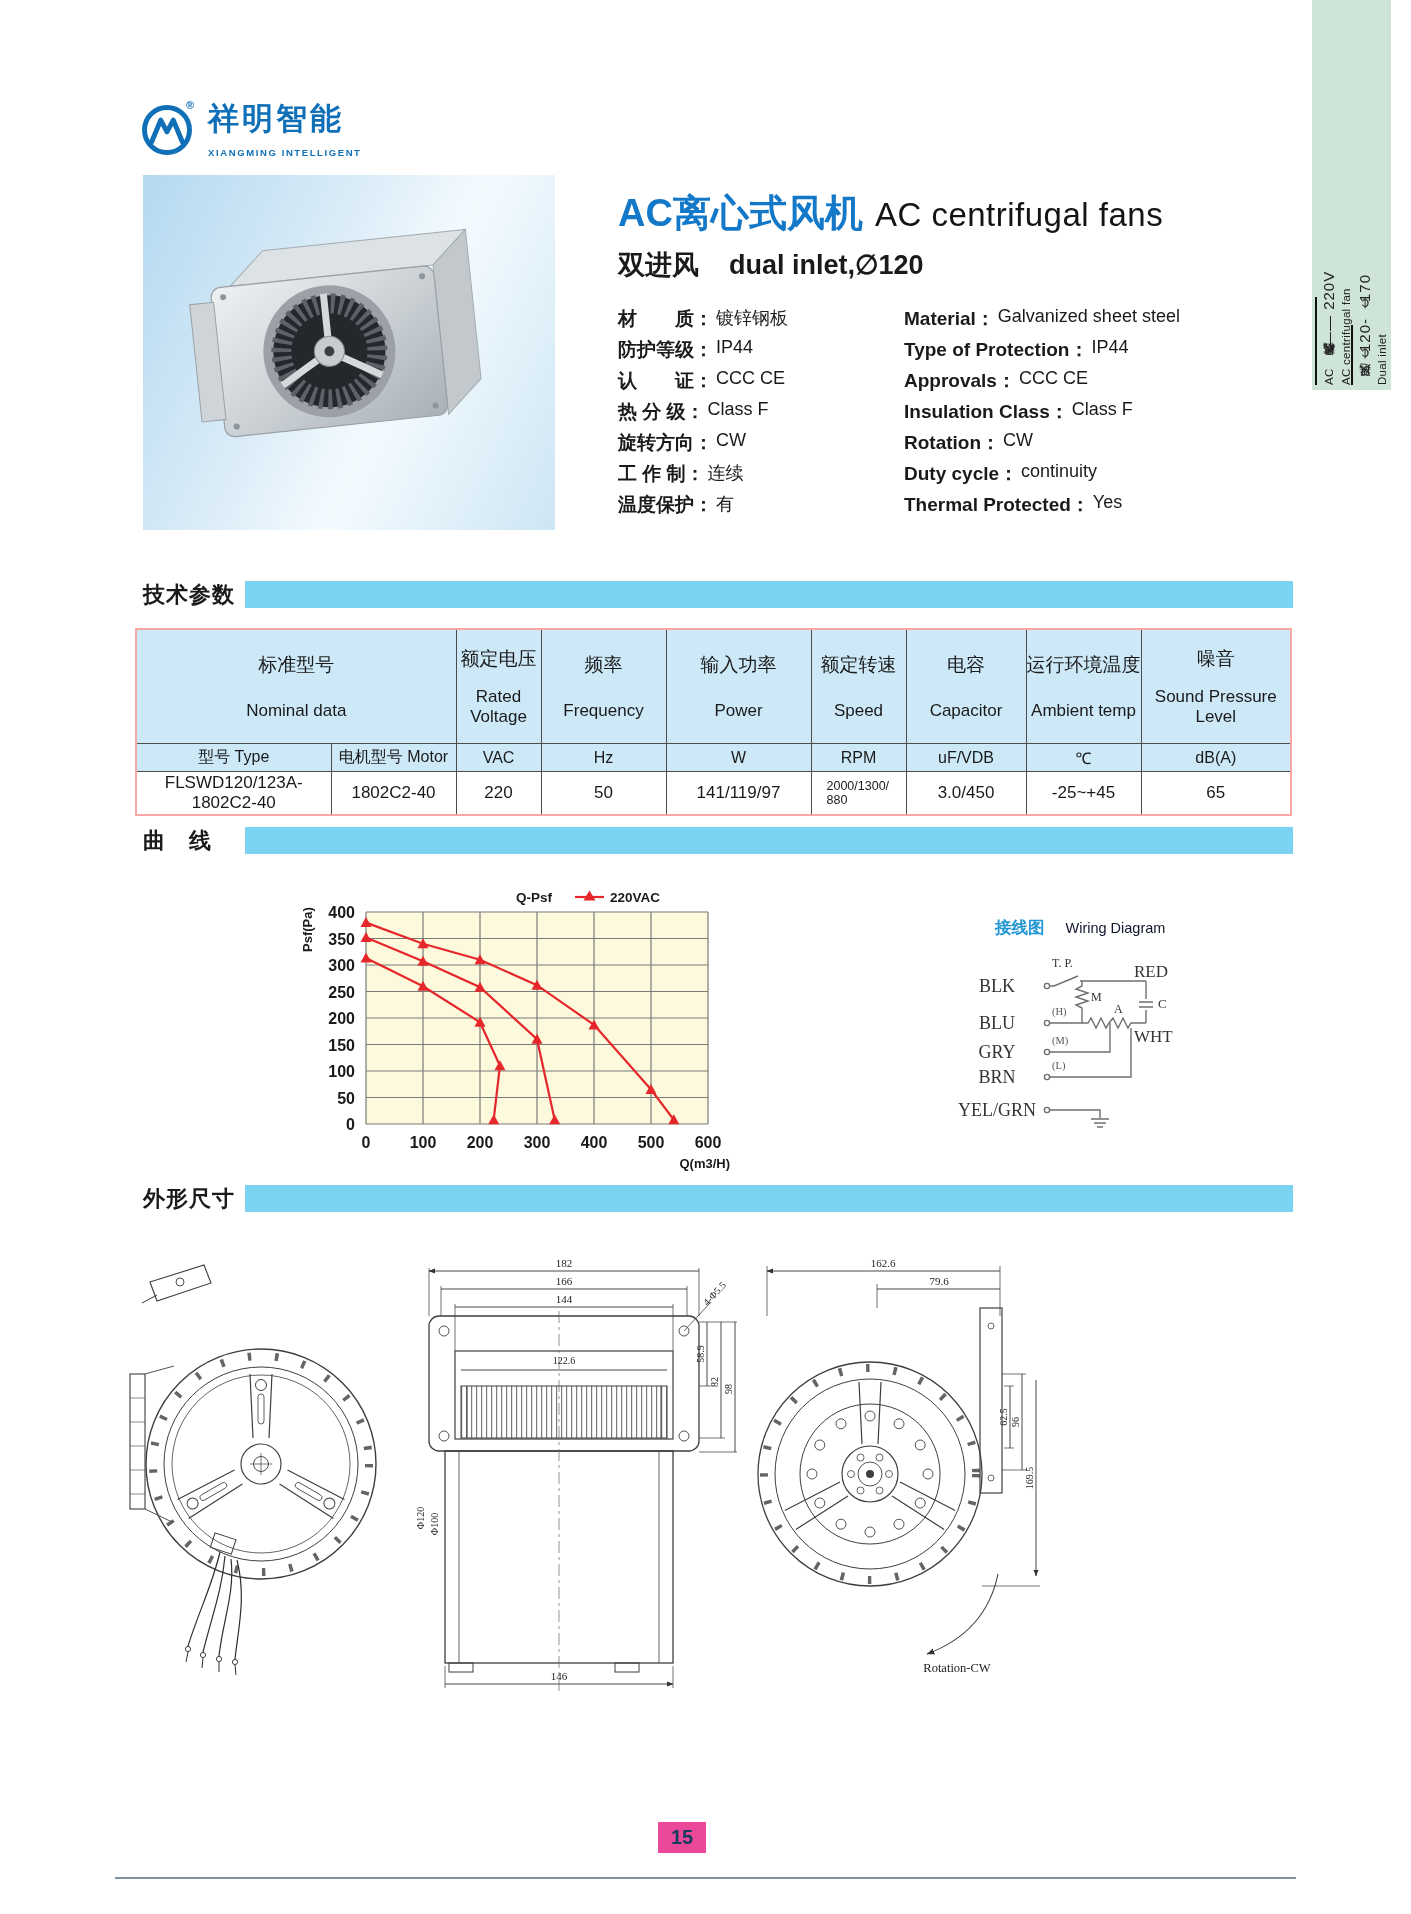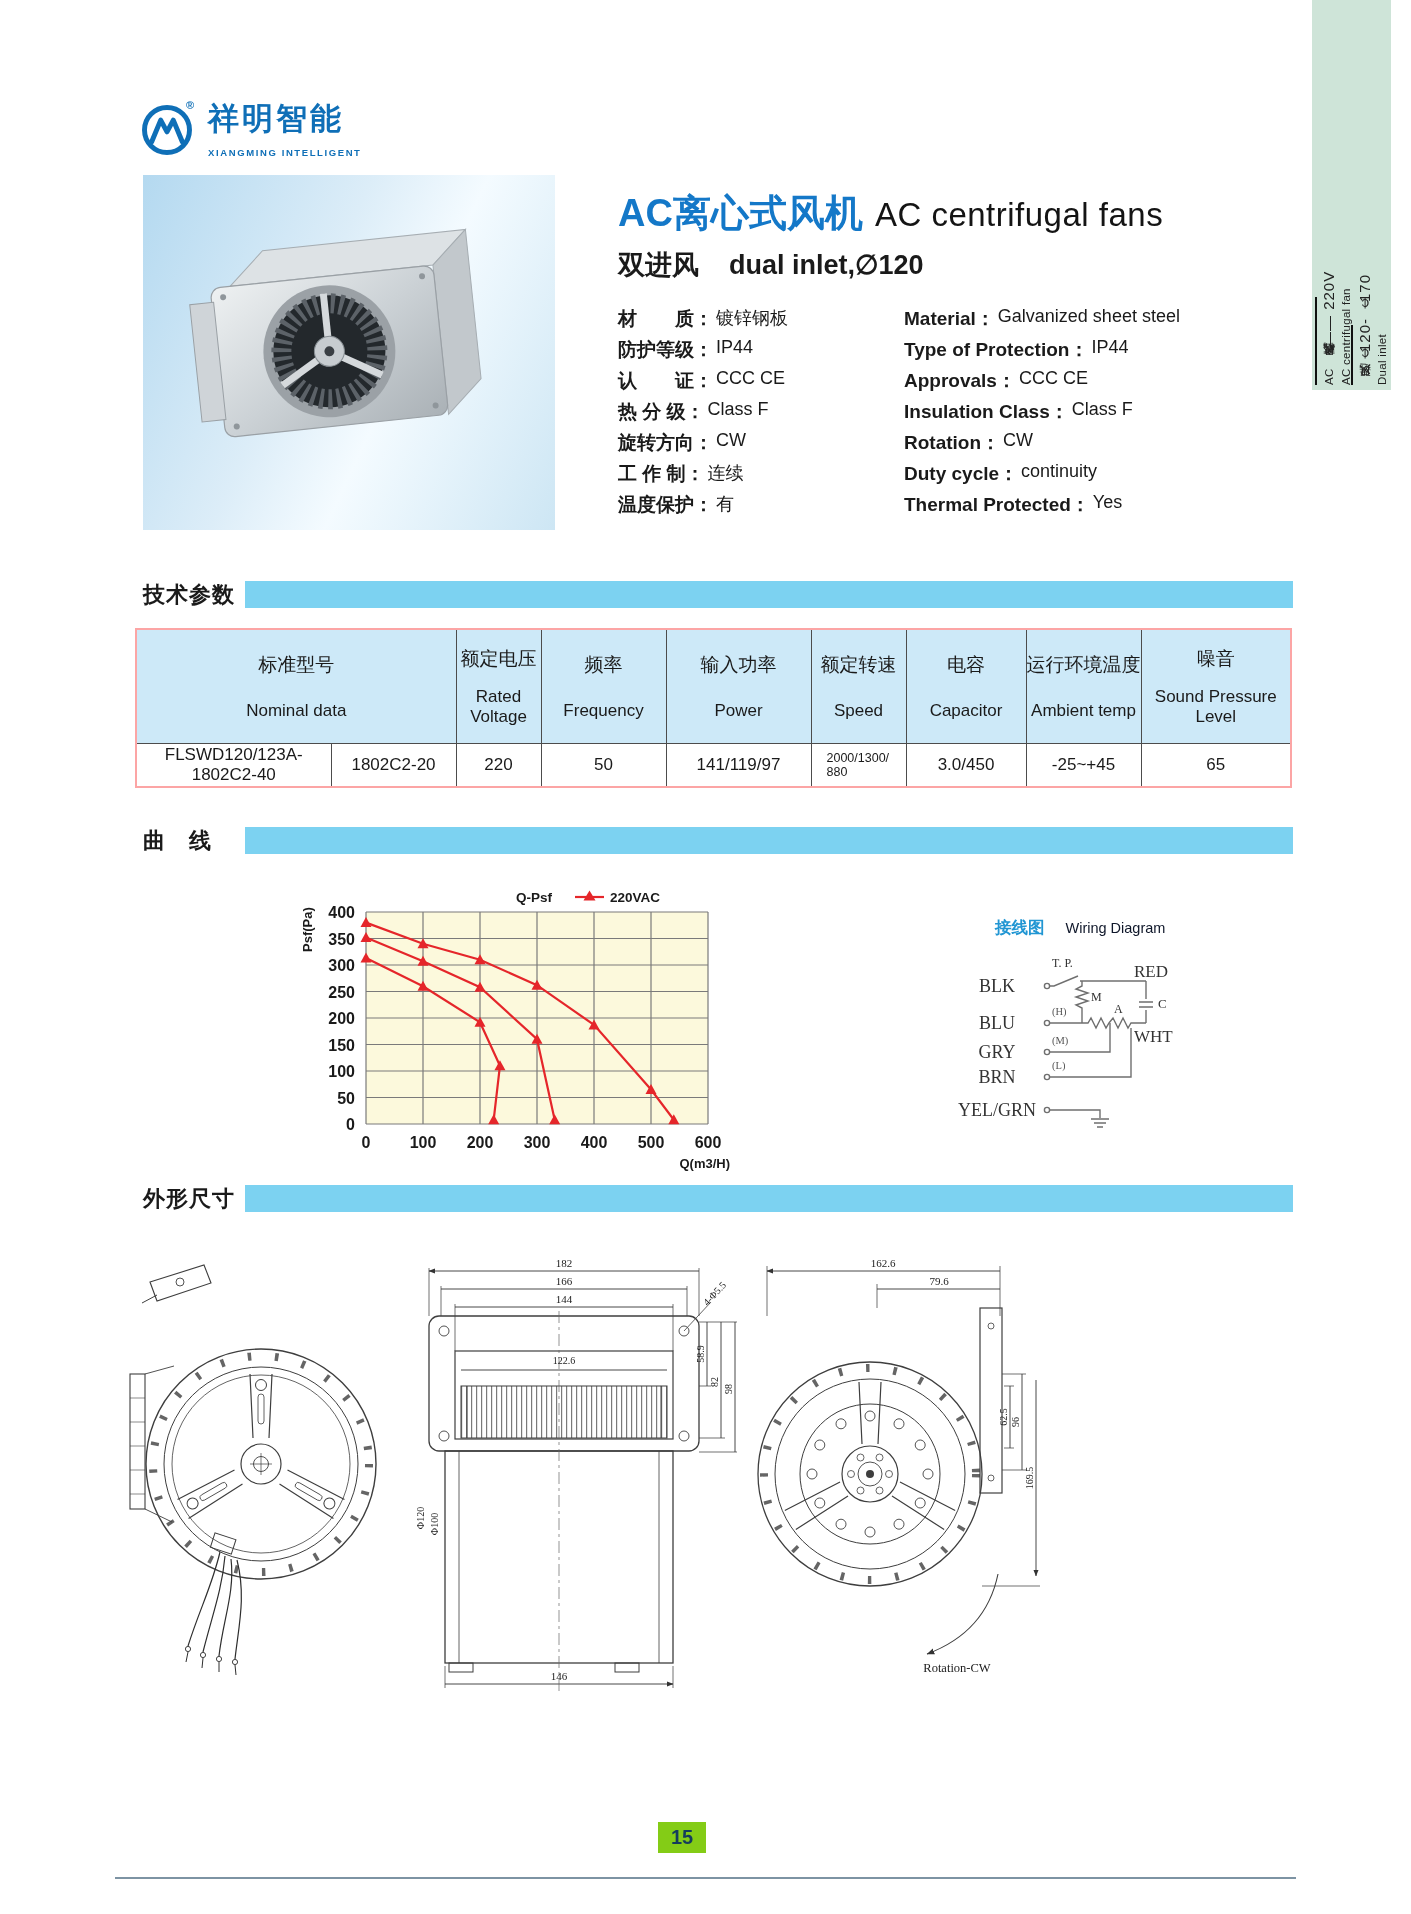--- a/index.html
+++ b/index.html
@@ -75,21 +75,21 @@
   .wlab.r{width:90px;left:2px;text-align:center}
   .ws{font-size:12px}
   .wm{font-size:10.5px;color:#555}
 
   
   .dimt{font-family:"Liberation Serif",serif;font-size:11px;fill:#1d1d1d}
   .dimt-s{font-family:"Liberation Serif",serif;font-size:10px;fill:#1d1d1d}
   .rot-lab{font-family:"Liberation Serif",serif;font-size:12.5px;fill:#1d1d1d}
 
   
-  .page-no{left:658px;top:1822px;width:48px;height:31px;background:#84cc16;color:#143c5c;
+  .page-no{left:658px;top:1822px;width:48px;height:31px;background:#ec4899;color:#143c5c;
     font-size:20px;font-weight:bold;display:flex;align-items:center;justify-content:center}
   .bottom-rule{left:115px;top:1877px;width:1181px;height:2px;background:#7d93a3}
 </style>
 </head>
 <body>
 
 <div class="abs logo">
   <svg width="54" height="54" viewBox="0 0 60 60">
     <circle cx="30" cy="30" r="25" fill="none" stroke="#0f6fb7" stroke-width="5.5"></circle>
     <path d="M13 43 L23 19 L30 32 L37 19 L47 43" fill="none" stroke="#0f6fb7" stroke-width="5.5" stroke-linejoin="round" stroke-linecap="round"></path>
@@ -285,23 +285,34 @@
             <div class="hen">Ambient temp</div>
           </div>
         </td>
     <td>
           <div class="hc">
             <div class="hcn">噪音</div>
             <div class="hen">Sound Pressure Level</div>
           </div>
         </td>
   </tr>
+  <tr class="urow">
+    <td>型号 Type</td>
+    <td>电机型号 Motor</td>
+    <td>VAC</td>
+    <td>Hz</td>
+    <td>W</td>
+    <td>RPM</td>
+    <td>uF/VDB</td>
+    <td>℃</td>
+    <td>dB(A)</td>
+  </tr>
   <tr class="drow">
     <td class="cell-type">FLSWD120/123A-1802C2-40</td>
-    <td>1802C2-20</td>
+    <td>1802C2-40</td>
     <td>220</td>
     <td>50</td>
     <td>141/119/97</td>
     <td>
           <div class="rpm-inner">2000/1300/880</div>
         </td>
     <td>3.0/450</td>
     <td>-25~+45</td>
     <td>65</td>
   </tr>

